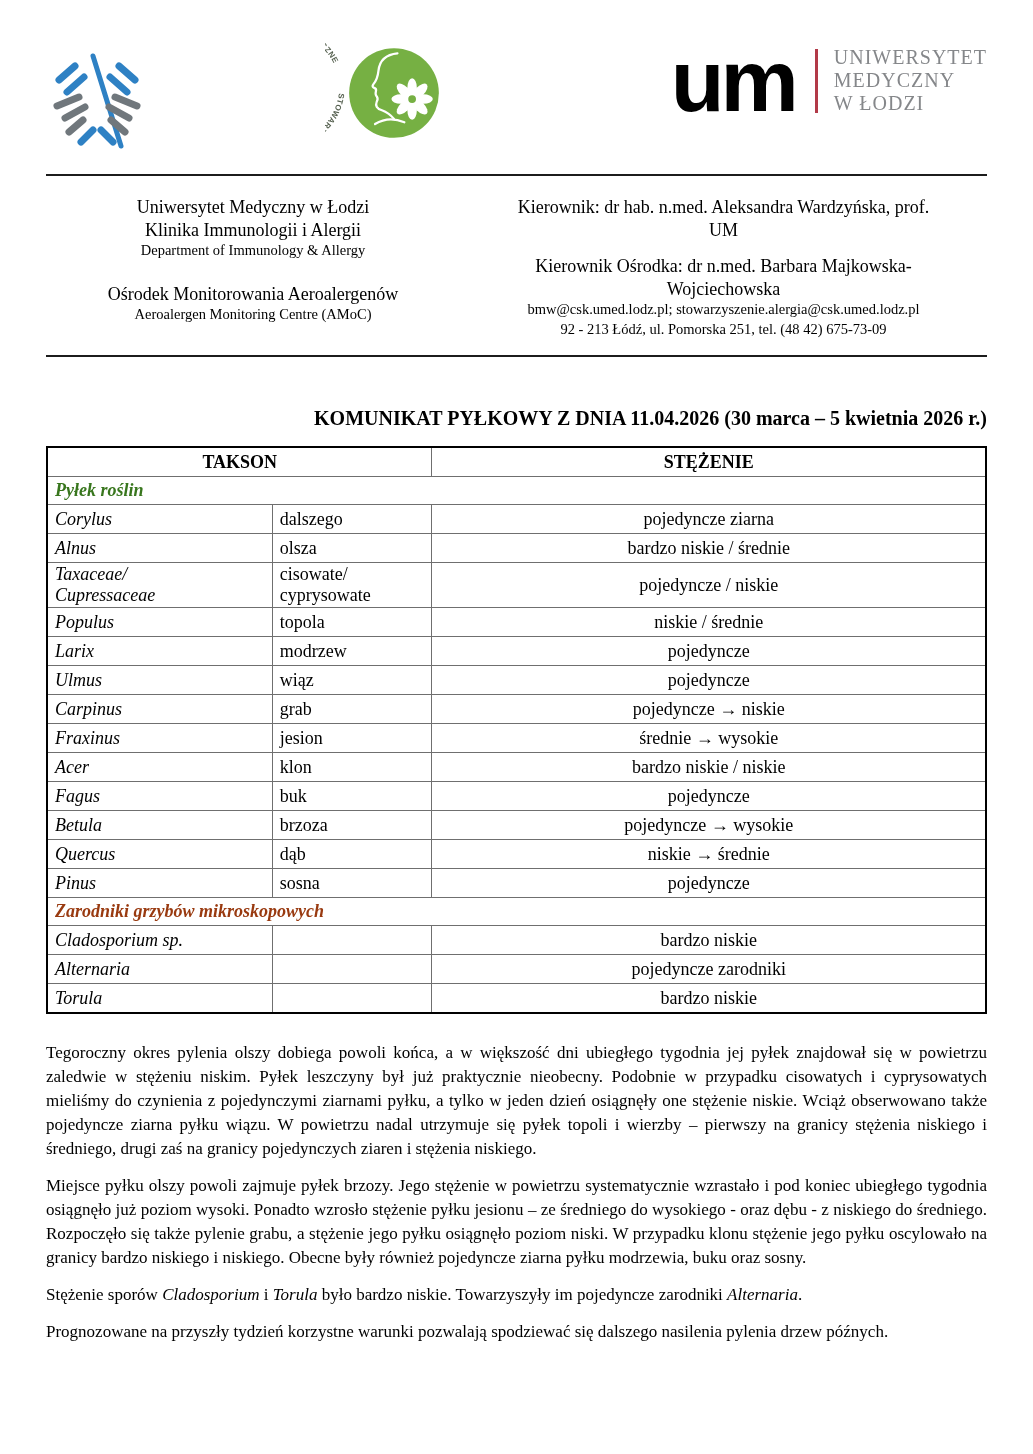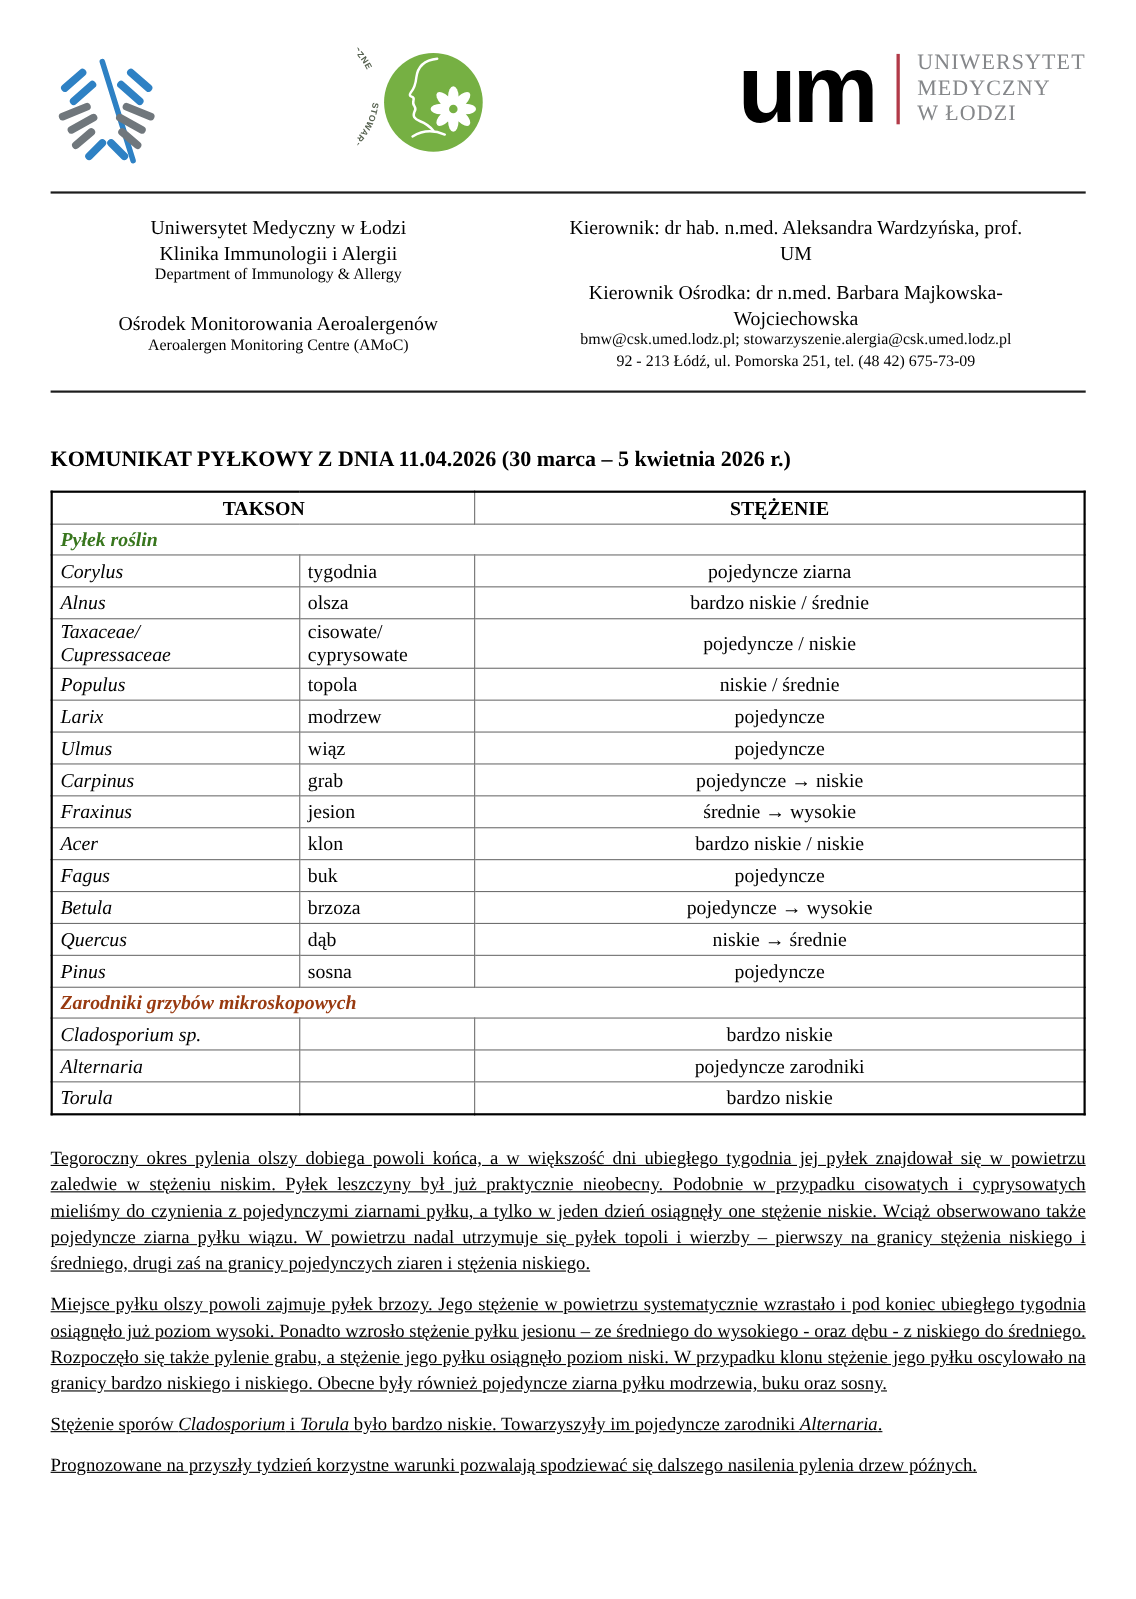--- a/index.html
+++ b/index.html
@@ -34,35 +34,35 @@
   
   .info-grid { display:flex; width:941px; margin:20px auto 0; }
   .info-left  { width:44%; text-align:center; }
   .info-right { width:56%; text-align:center; }
   .info-main { font-size:18px; line-height:1.25; }
   .info-sub  { font-size:14.5px; line-height:1.35; }
   .sp22 { height:22px; } .sp14 { height:14px; }
   .info-right .info-main.wrap { max-width:440px; margin:0 auto; }
 
   
-  .doc-title { text-align:left; font-weight:bold; font-size:20px; margin-top:50px; }
+  .doc-title { text-align:right; font-weight:bold; font-size:20px; margin-top:50px; }
 
   
   table.pollen { width:941px; margin:16px auto 0; border-collapse:collapse;
                  border:2px solid #000; font-size:18px; table-layout:fixed; }
   .pollen th, .pollen td { border:1px solid #6f6f6f; padding:1px 7px; vertical-align:middle; }
   .pollen th { font-weight:bold; height:26px; font-size:18px; }
   .pollen col.c1 { width:24%; } .pollen col.c2 { width:17%; } .pollen col.c3 { width:59%; }
   .pollen td.cell-latin  { font-style:italic; white-space:pre-line; height:26px; }
   .pollen td.cell-polish { white-space:pre-line; }
   .pollen td.cell-value  { text-align:center; }
   .pollen td.section-cell { font-weight:bold; font-style:italic; height:25px; }
 
   
-  .paragraphs { width:941px; margin:0 auto;text-decoration:underline; }
+  .paragraphs { width:941px; margin:0 auto; }
   .para { font-size:17px; line-height:24px; text-align:justify; margin:0 0 13px 0; }
   .para-first { margin-top:27px; }
   .para em { font-style:italic; }
 </style>
 </head>
 <body>
 
 <div class="page">
 
   <div class="logos-row">
@@ -168,21 +168,21 @@
         <th colspan="2">TAKSON</th>
         <th>STĘŻENIE</th>
       </tr>
     </thead>
     <tbody>
         <tr>
           <td colspan="3" class="section-cell" style="color: rgb(56, 118, 29);">Pyłek roślin</td>
         </tr>
         <tr>
           <td class="cell-latin">Corylus</td>
-          <td class="cell-polish">tygodnia</td>
+          <td class="cell-polish">dalszego</td>
           <td class="cell-value">pojedyncze ziarna</td>
         </tr>
         <tr>
           <td class="cell-latin">Alnus</td>
           <td class="cell-polish">olsza</td>
           <td class="cell-value">bardzo niskie / średnie</td>
         </tr>
         <tr>
           <td class="cell-latin">Taxaceae/
 Cupressaceae</td>

